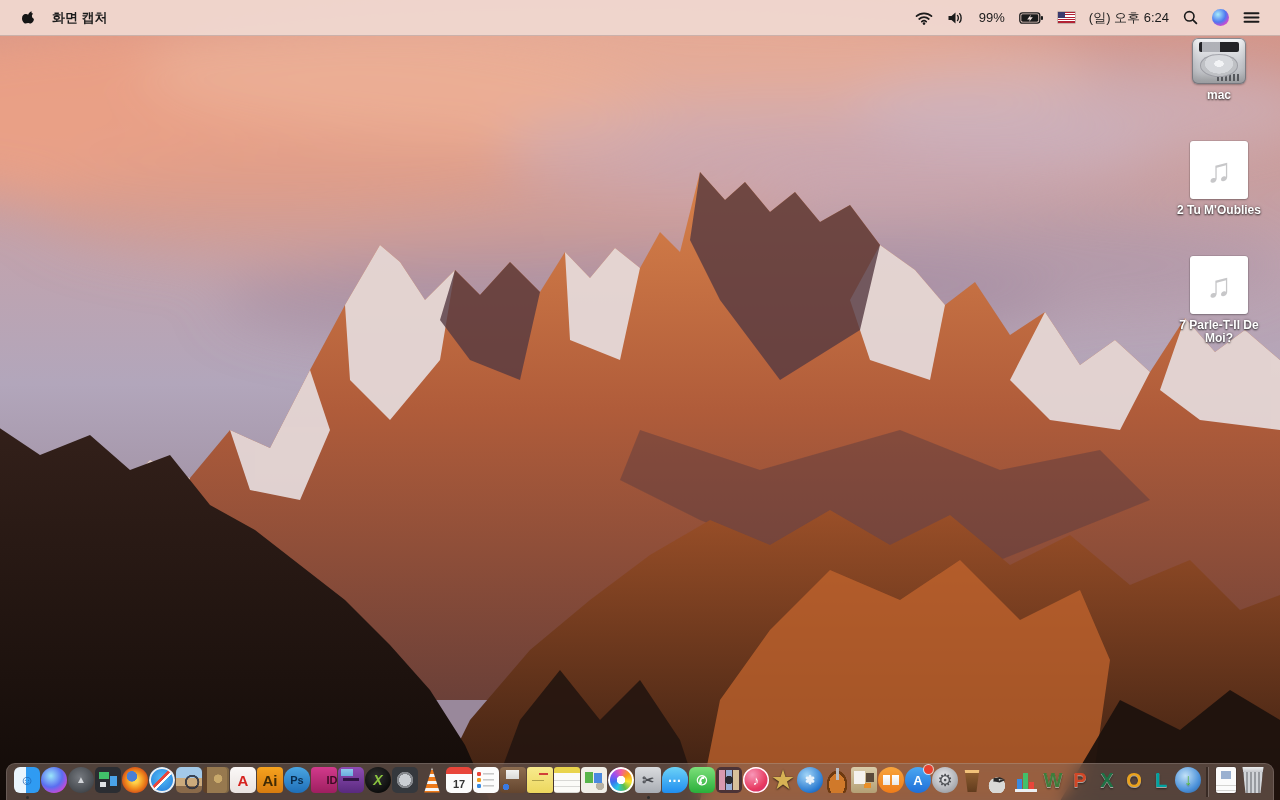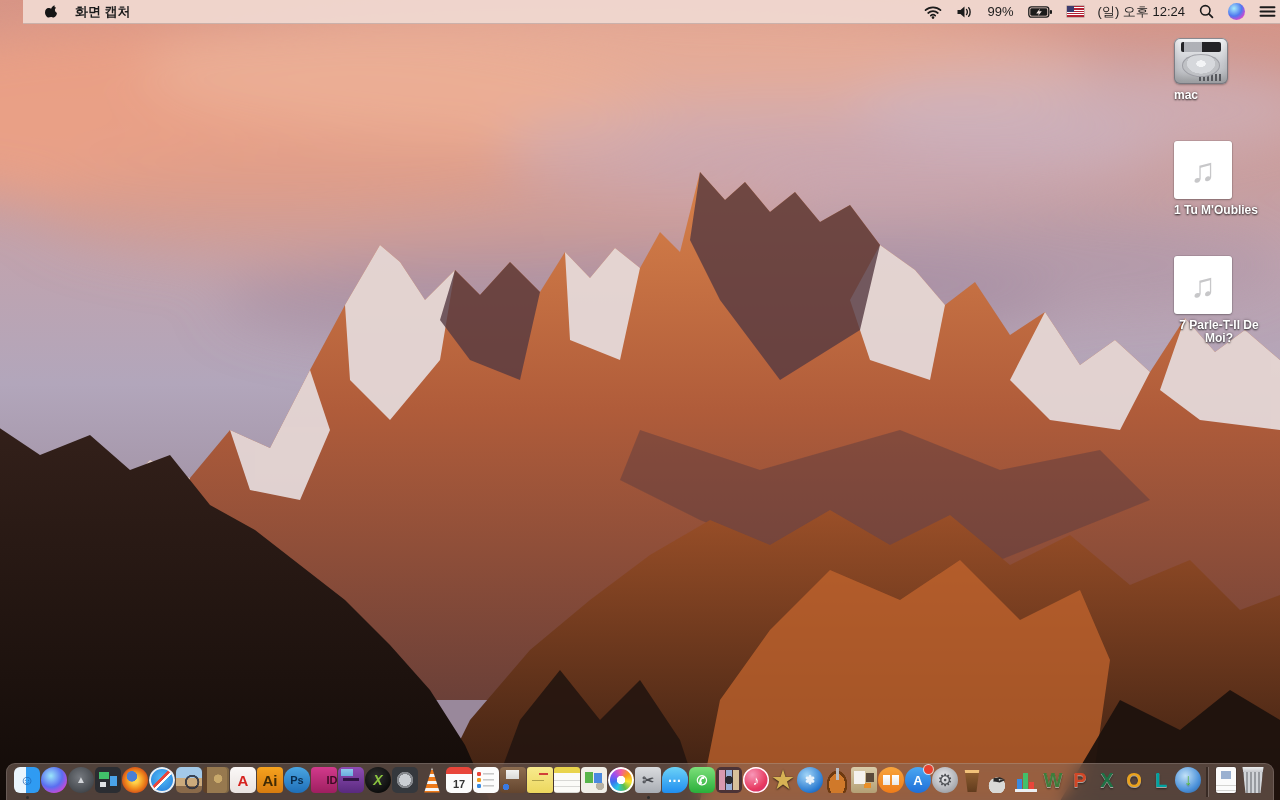--- a/index.html
+++ b/index.html
@@ -3,42 +3,42 @@
 <meta charset="utf-8">
 <style>
   * { margin:0; padding:0; box-sizing:border-box; }
   html,body { width:1280px; height:800px; overflow:hidden; font-family:"Liberation Sans", sans-serif; }
   .screen { position:relative; width:1280px; height:800px; overflow:hidden; background:#a395a8; }
 
   
   .wallpaper { position:absolute; inset:0; width:1280px; height:800px; display:block; }
 
   
-  .menubar { position:absolute; top:0; left:0; right:0; height:24px;
+  .menubar { position:absolute; top:0; left:0; right:0; height:36px;
     background:rgba(239,214,206,.96); border-bottom:1px solid rgba(90,70,70,.25);
     display:flex; align-items:center; justify-content:space-between;
-    font-size:13px; color:#1b1b1b; z-index:30;margin-left:23px; }
+    font-size:13px; color:#1b1b1b; z-index:30; }
   .mb-left { display:flex; align-items:center; padding-left:12px; }
   .mb-apple { display:flex; align-items:center; margin:0 18px 0 8px; cursor:default; }
   .mb-app { font-weight:700; margin-right:22px; white-space:nowrap; }
   .mb-items { display:flex; gap:22px; }
   .mb-item { white-space:nowrap; cursor:default; }
-  .mb-right { display:flex; align-items:center; gap:14px; padding-right:4px; }
+  .mb-right { display:flex; align-items:center; gap:14px; padding-right:20px; }
   .mb-right svg { display:block; }
   .pct { font-size:13px; }
   .clock { white-space:nowrap; }
   .flag { width:17px; height:11px; position:relative; box-shadow:0 0 0 .5px rgba(0,0,0,.35);
     background:repeating-linear-gradient(180deg,#b22234 0 .9px,#ffffff .9px 1.75px); }
   .flag::after { content:''; position:absolute; left:0; top:0; width:7.5px; height:6px; background:#3c3b6e; }
   .siri-orb { width:17px; height:17px; border-radius:50%;
     background:radial-gradient(circle at 35% 32%, #a8ecfa, #4f79ef 48%, #c94bd3 74%, #32235e 96%); }
 
   
   .desk-col { position:absolute; top:38px; right:16px; width:100px; z-index:10; }
-  .desk-item { display:flex; flex-direction:column; align-items:flex-start; margin-bottom:38px; cursor:default;margin-left:10px; }
+  .desk-item { display:flex; flex-direction:column; align-items:center; margin-bottom:38px; cursor:default;margin-left:10px; }
   .desk-label { margin-top:5px; font-size:12px; font-weight:600; color:#fff; text-align:center;
     line-height:1.15; text-shadow:0 1px 2px rgba(0,0,0,.75), 0 0 3px rgba(0,0,0,.4); max-width:100px; }
   .hdd { width:54px; height:46px; border-radius:6px; position:relative;
     background:linear-gradient(180deg,#f4f5f7,#c9cbd0 55%,#b9bbbf);
     box-shadow:inset 0 0 0 1px rgba(110,110,118,.8), inset 0 -7px 9px rgba(0,0,0,.18), 0 1px 2px rgba(0,0,0,.3); }
   .hdd::before { content:''; position:absolute; left:7px; right:7px; top:4px; height:10px; border-radius:2px;
     background:#232327;
     background-image:linear-gradient(90deg,rgba(200,202,208,.85) 0 55%, transparent 55%);
     background-size:80% 2px; background-repeat:repeat-y; background-position:3px 0; }
   .hdd::after { content:''; position:absolute; left:50%; top:58%; width:38px; height:23px; margin:-11px 0 0 -19px;
@@ -294,21 +294,21 @@
       <span class="pct">99%</span>
       <span>
         <svg width="25" height="14" viewBox="0 0 25 14">
           <rect x="0.8" y="1.8" width="20" height="10.4" rx="2.6" fill="none" stroke="#1b1b1b" stroke-width="1.3"></rect>
           <rect x="21.8" y="5" width="2.2" height="4" rx="1" fill="#1b1b1b"></rect>
           <rect x="2.3" y="3.3" width="17" height="7.4" rx="1.4" fill="#1b1b1b"></rect>
           <path d="M12 3.6 L8.2 8.4 h2.7 L10 10.9 13.8 6.3 h-2.7 Z" fill="#f2e3de"></path>
         </svg>
       </span>
       <span class="flag"></span>
-      <span class="clock">(일) 오후 12:24</span>
+      <span class="clock">(일) 오후 6:24</span>
       <span>
         <svg width="15" height="15" viewBox="0 0 15 15">
           <circle cx="6.3" cy="6.3" r="4.7" fill="none" stroke="#1b1b1b" stroke-width="1.6"></circle>
           <line x1="9.9" y1="9.9" x2="13.4" y2="13.4" stroke="#1b1b1b" stroke-width="1.8" stroke-linecap="round"></line>
         </svg>
       </span>
       <span class="siri-orb"></span>
       <span>
         <svg width="17" height="13" viewBox="0 0 17 13">
           <g stroke="#1b1b1b" stroke-width="1.9" stroke-linecap="round">
@@ -325,21 +325,21 @@
     <div class="desk-item">
       <span class="hdd">
           <span class="hdd-vents"></span>
         </span>
       <span class="desk-label">mac</span>
     </div>
     <div class="desk-item">
       <span class="audio-tile">
           <span class="audio-note">♫</span>
         </span>
-      <span class="desk-label">1 Tu M'Oublies</span>
+      <span class="desk-label">2 Tu M'Oublies</span>
     </div>
     <div class="desk-item">
       <span class="audio-tile">
           <span class="audio-note">♫</span>
         </span>
       <span class="desk-label">7 Parle-T-Il De Moi?</span>
     </div>
   </div>
 
   <div class="dock">

